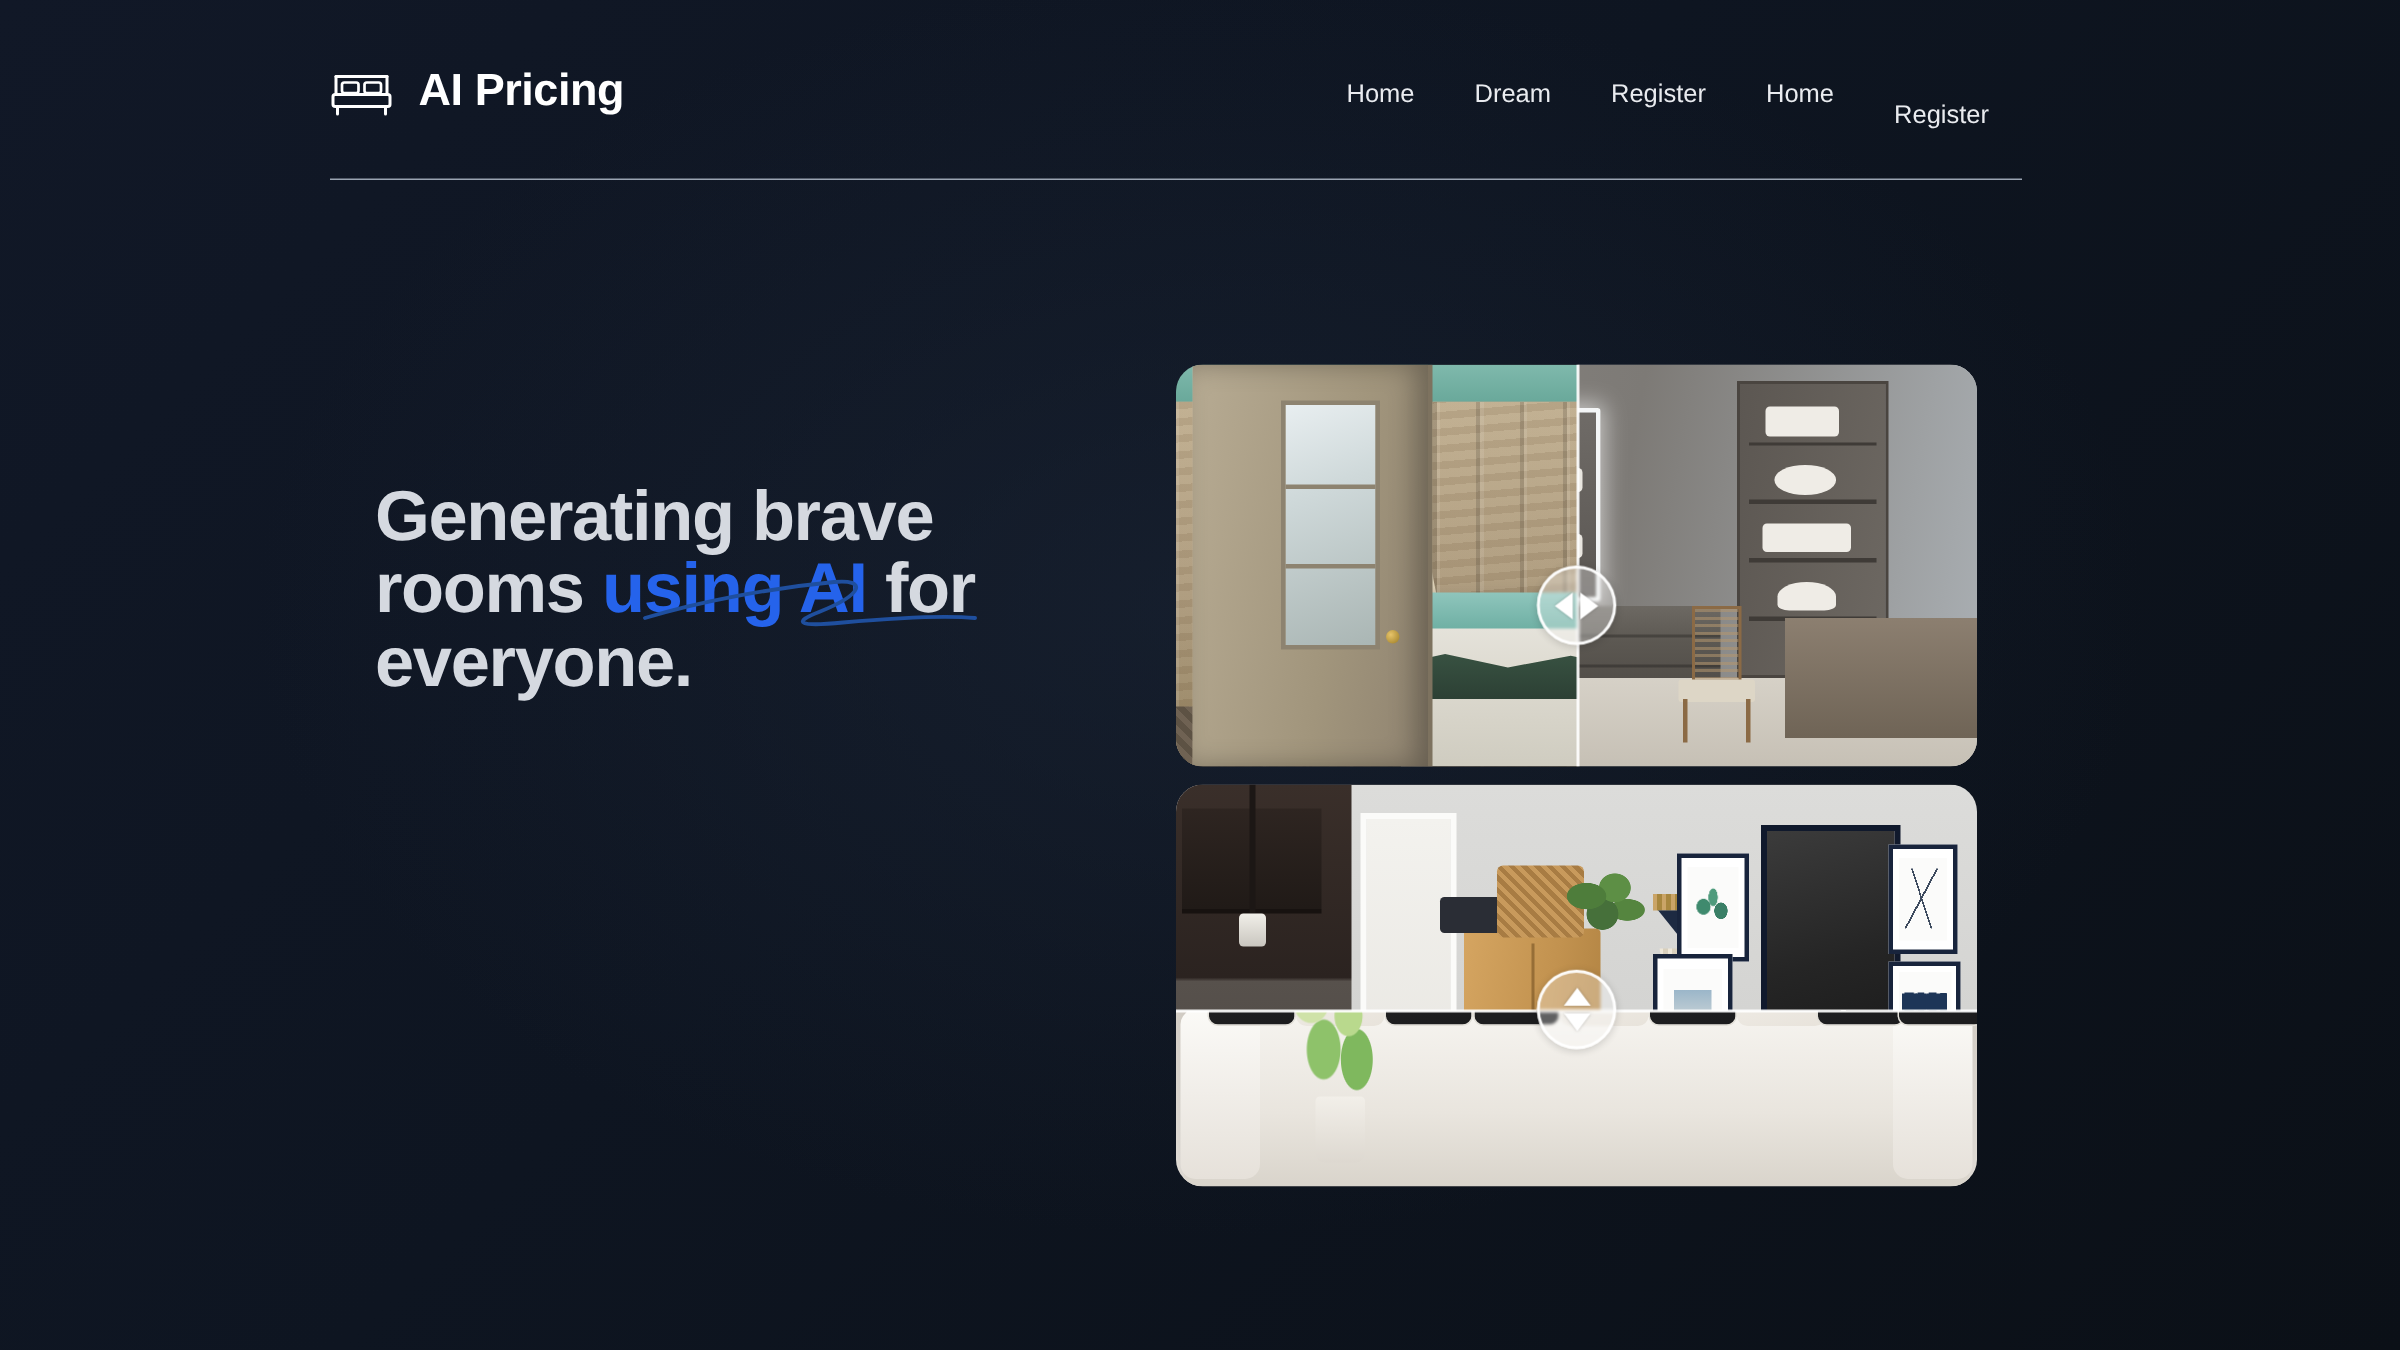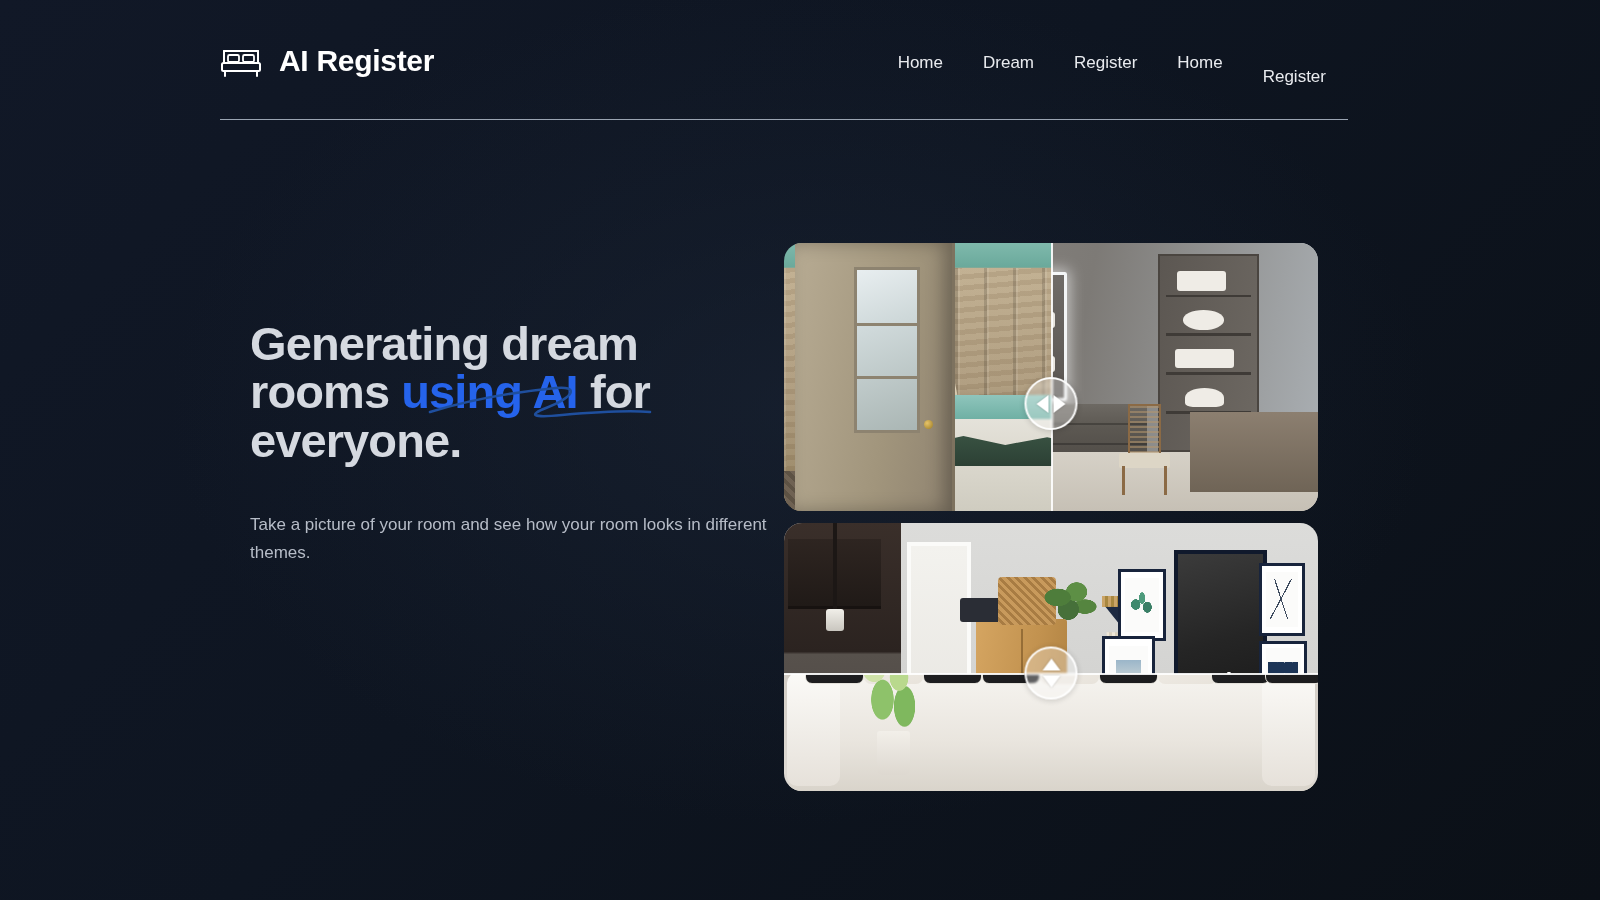--- a/index.html
+++ b/index.html
@@ -633,45 +633,44 @@
           <path d="M4 6 L4 18" stroke="#ffffff" stroke-width="2" stroke-linecap="round"></path>
           <path d="M38 6 L38 18" stroke="#ffffff" stroke-width="2" stroke-linecap="round"></path>
           <path d="M4 6 L38 6" stroke="#ffffff" stroke-width="2" stroke-linecap="round"></path>
           <rect x="8" y="10" width="11" height="7" rx="1.5" stroke="#ffffff" stroke-width="1.8"></rect>
           <rect x="23" y="10" width="11" height="7" rx="1.5" stroke="#ffffff" stroke-width="1.8"></rect>
           <rect x="2" y="18" width="38" height="8" rx="1.5" stroke="#ffffff" stroke-width="2"></rect>
           <path d="M5 26 L5 31" stroke="#ffffff" stroke-width="2" stroke-linecap="round"></path>
           <path d="M37 26 L37 31" stroke="#ffffff" stroke-width="2" stroke-linecap="round"></path>
         </svg>
       </span>
-      <span class="brand-name">AI Register</span>
+      <span class="brand-name">AI Pricing</span>
     </a>
 
     <nav class="main-nav">
       <a class="nav-link">Home</a>
       <a class="nav-link">Dream</a>
       <a class="nav-link">Register</a>
       <a class="nav-link">Home</a>
       <a class="nav-link">Register</a>
     </nav>
 
   </div>
 </header>
 
 <section class="hero">
 
   <div class="hero-copy">
     <h1 class="headline">
-      <span>Generating dream rooms </span><span class="accent">using AI</span><span> for everyone.</span>
+      <span>Generating brave rooms </span><span class="accent">using AI</span><span> for everyone.</span>
       <svg class="scribble" viewBox="0 0 226 42" fill="none">
         <path d="M2 30 C 38 19, 86 10, 128 6 C 150 4, 148 14, 118 26 C 100 33, 104 36, 134 33 C 168 30, 200 28, 222 30" stroke="#1f4f9e" stroke-width="2.6" stroke-linecap="round" fill="none"></path>
       </svg>
     </h1>
 
-    <p class="subtitle">Take a picture of your room and see how your room looks in different themes.</p>
 
   </div>
 
   <div class="slider-stack">
 
     <div class="compare compare-top">
 
       <div class="pane pane-clip-left">
         <div class="scene scene-rustic">
           <div class="rustic-planks"></div>

